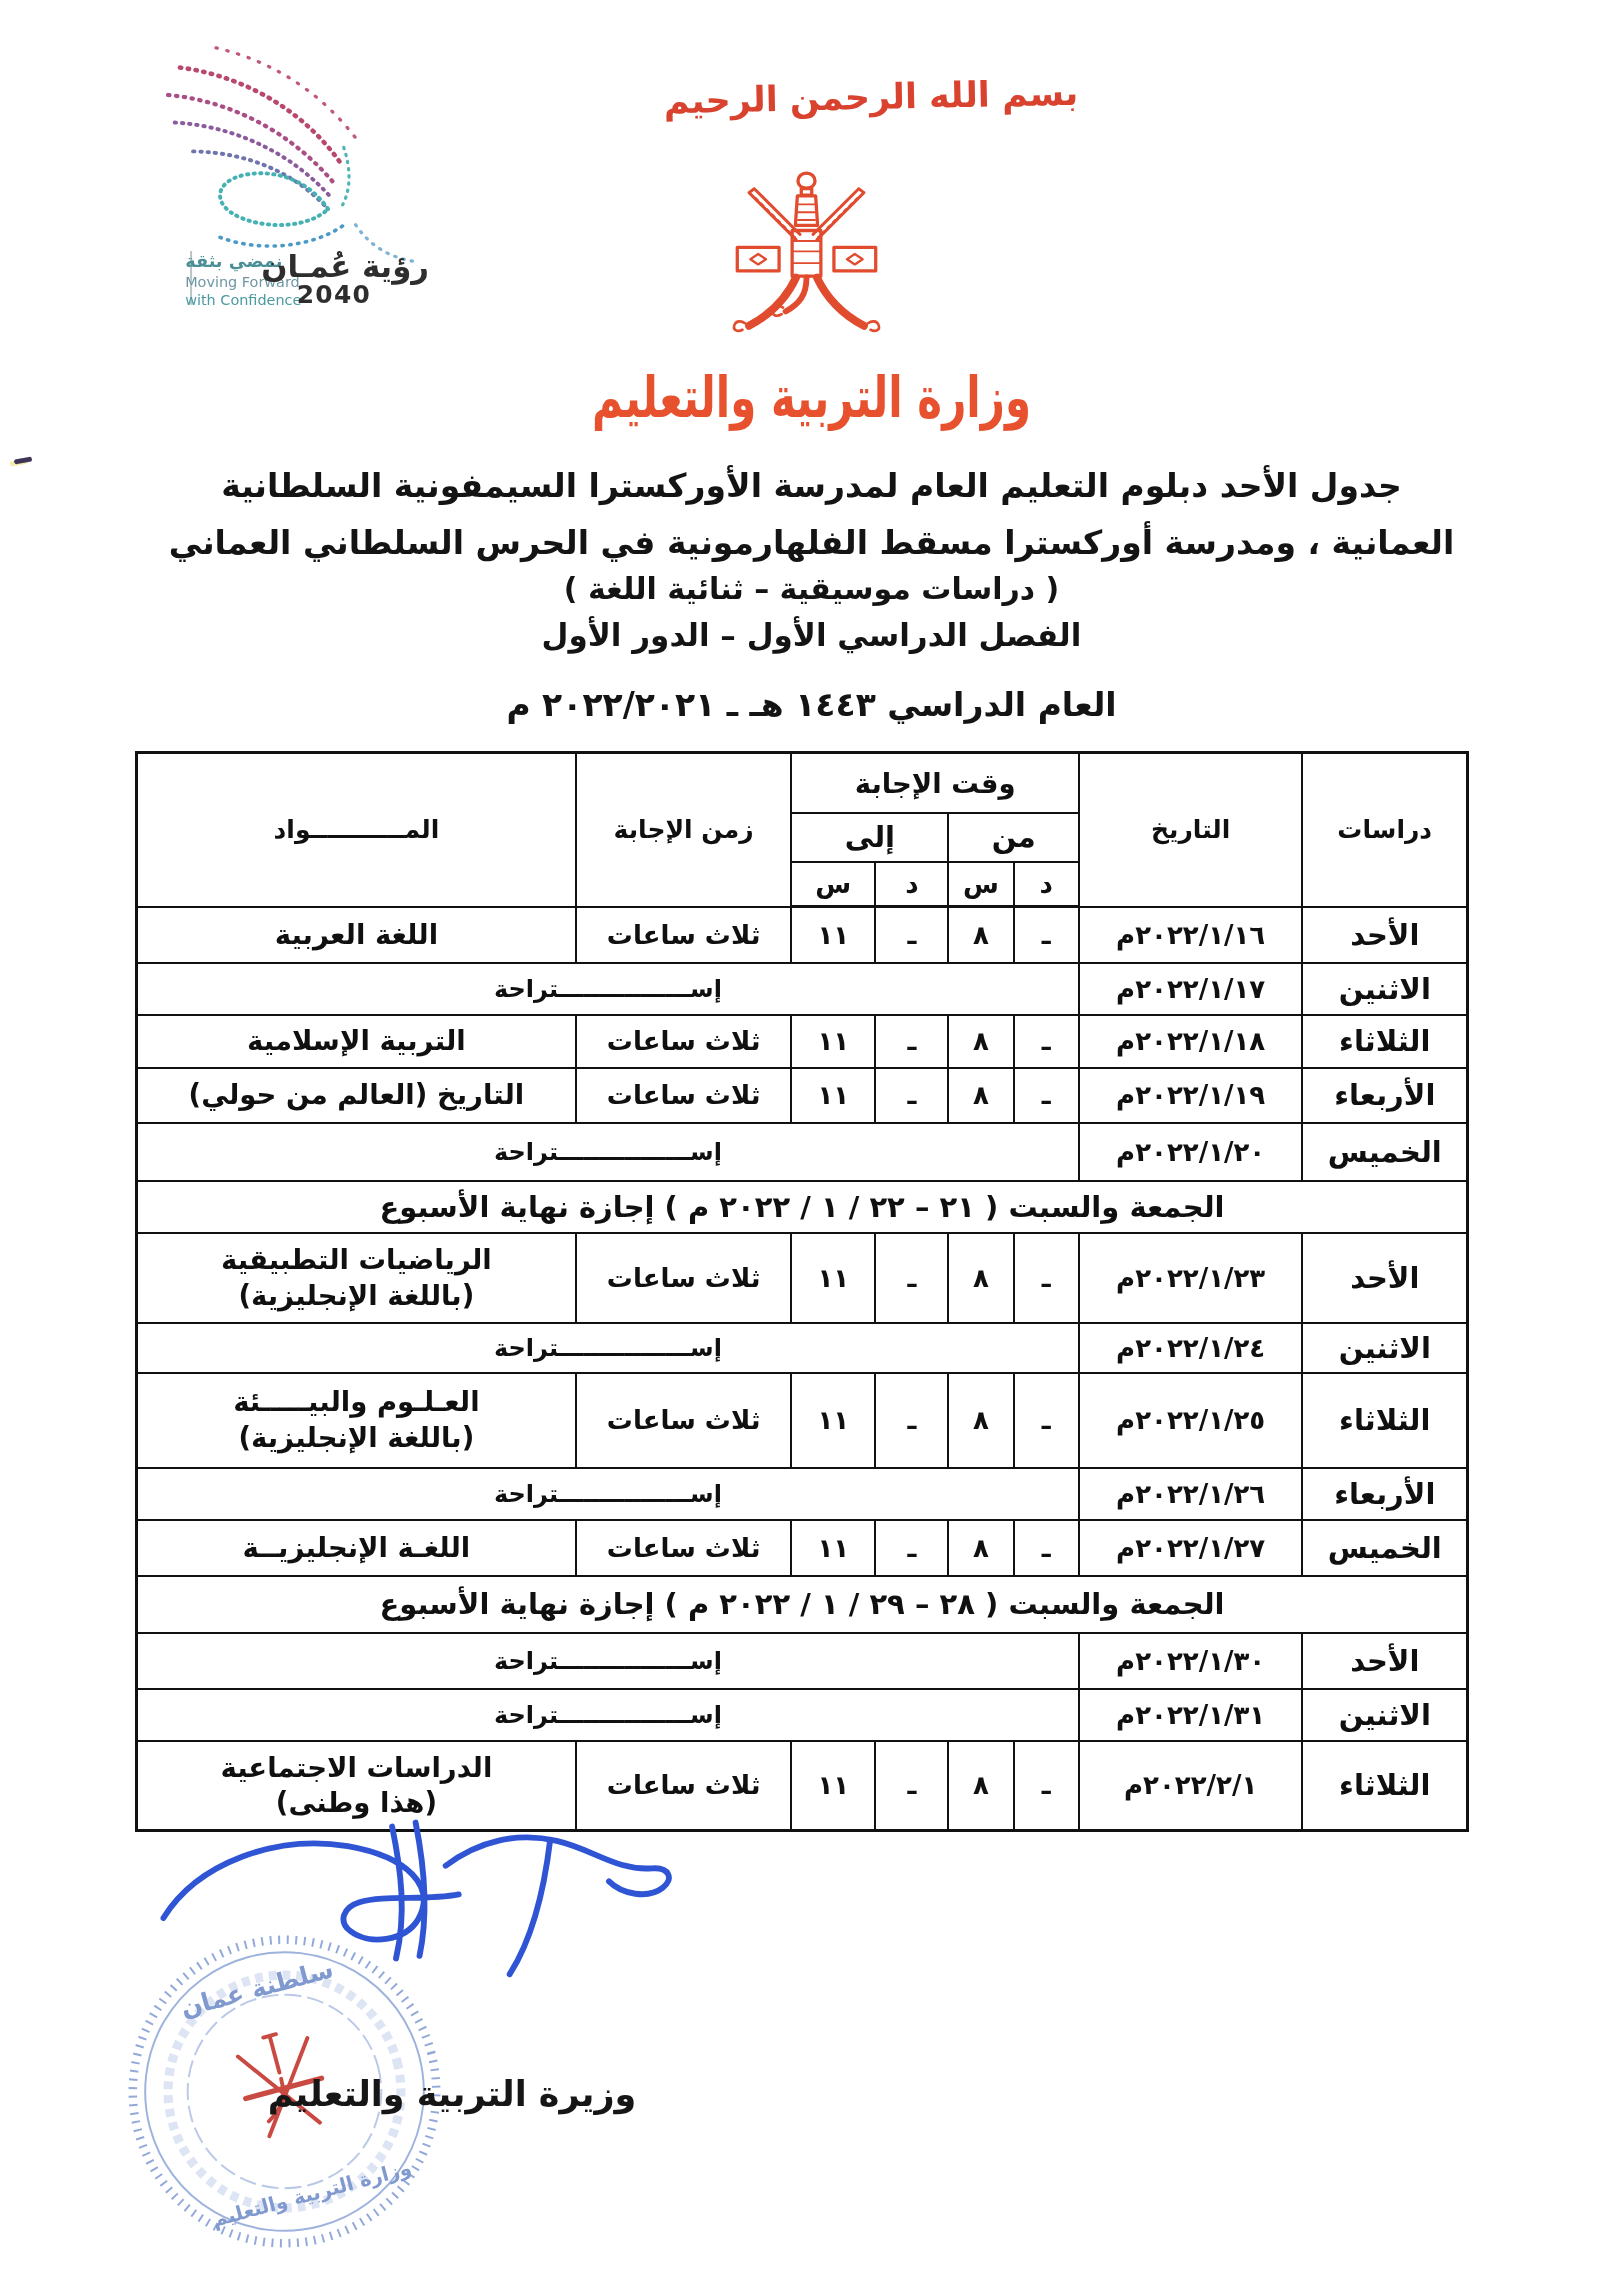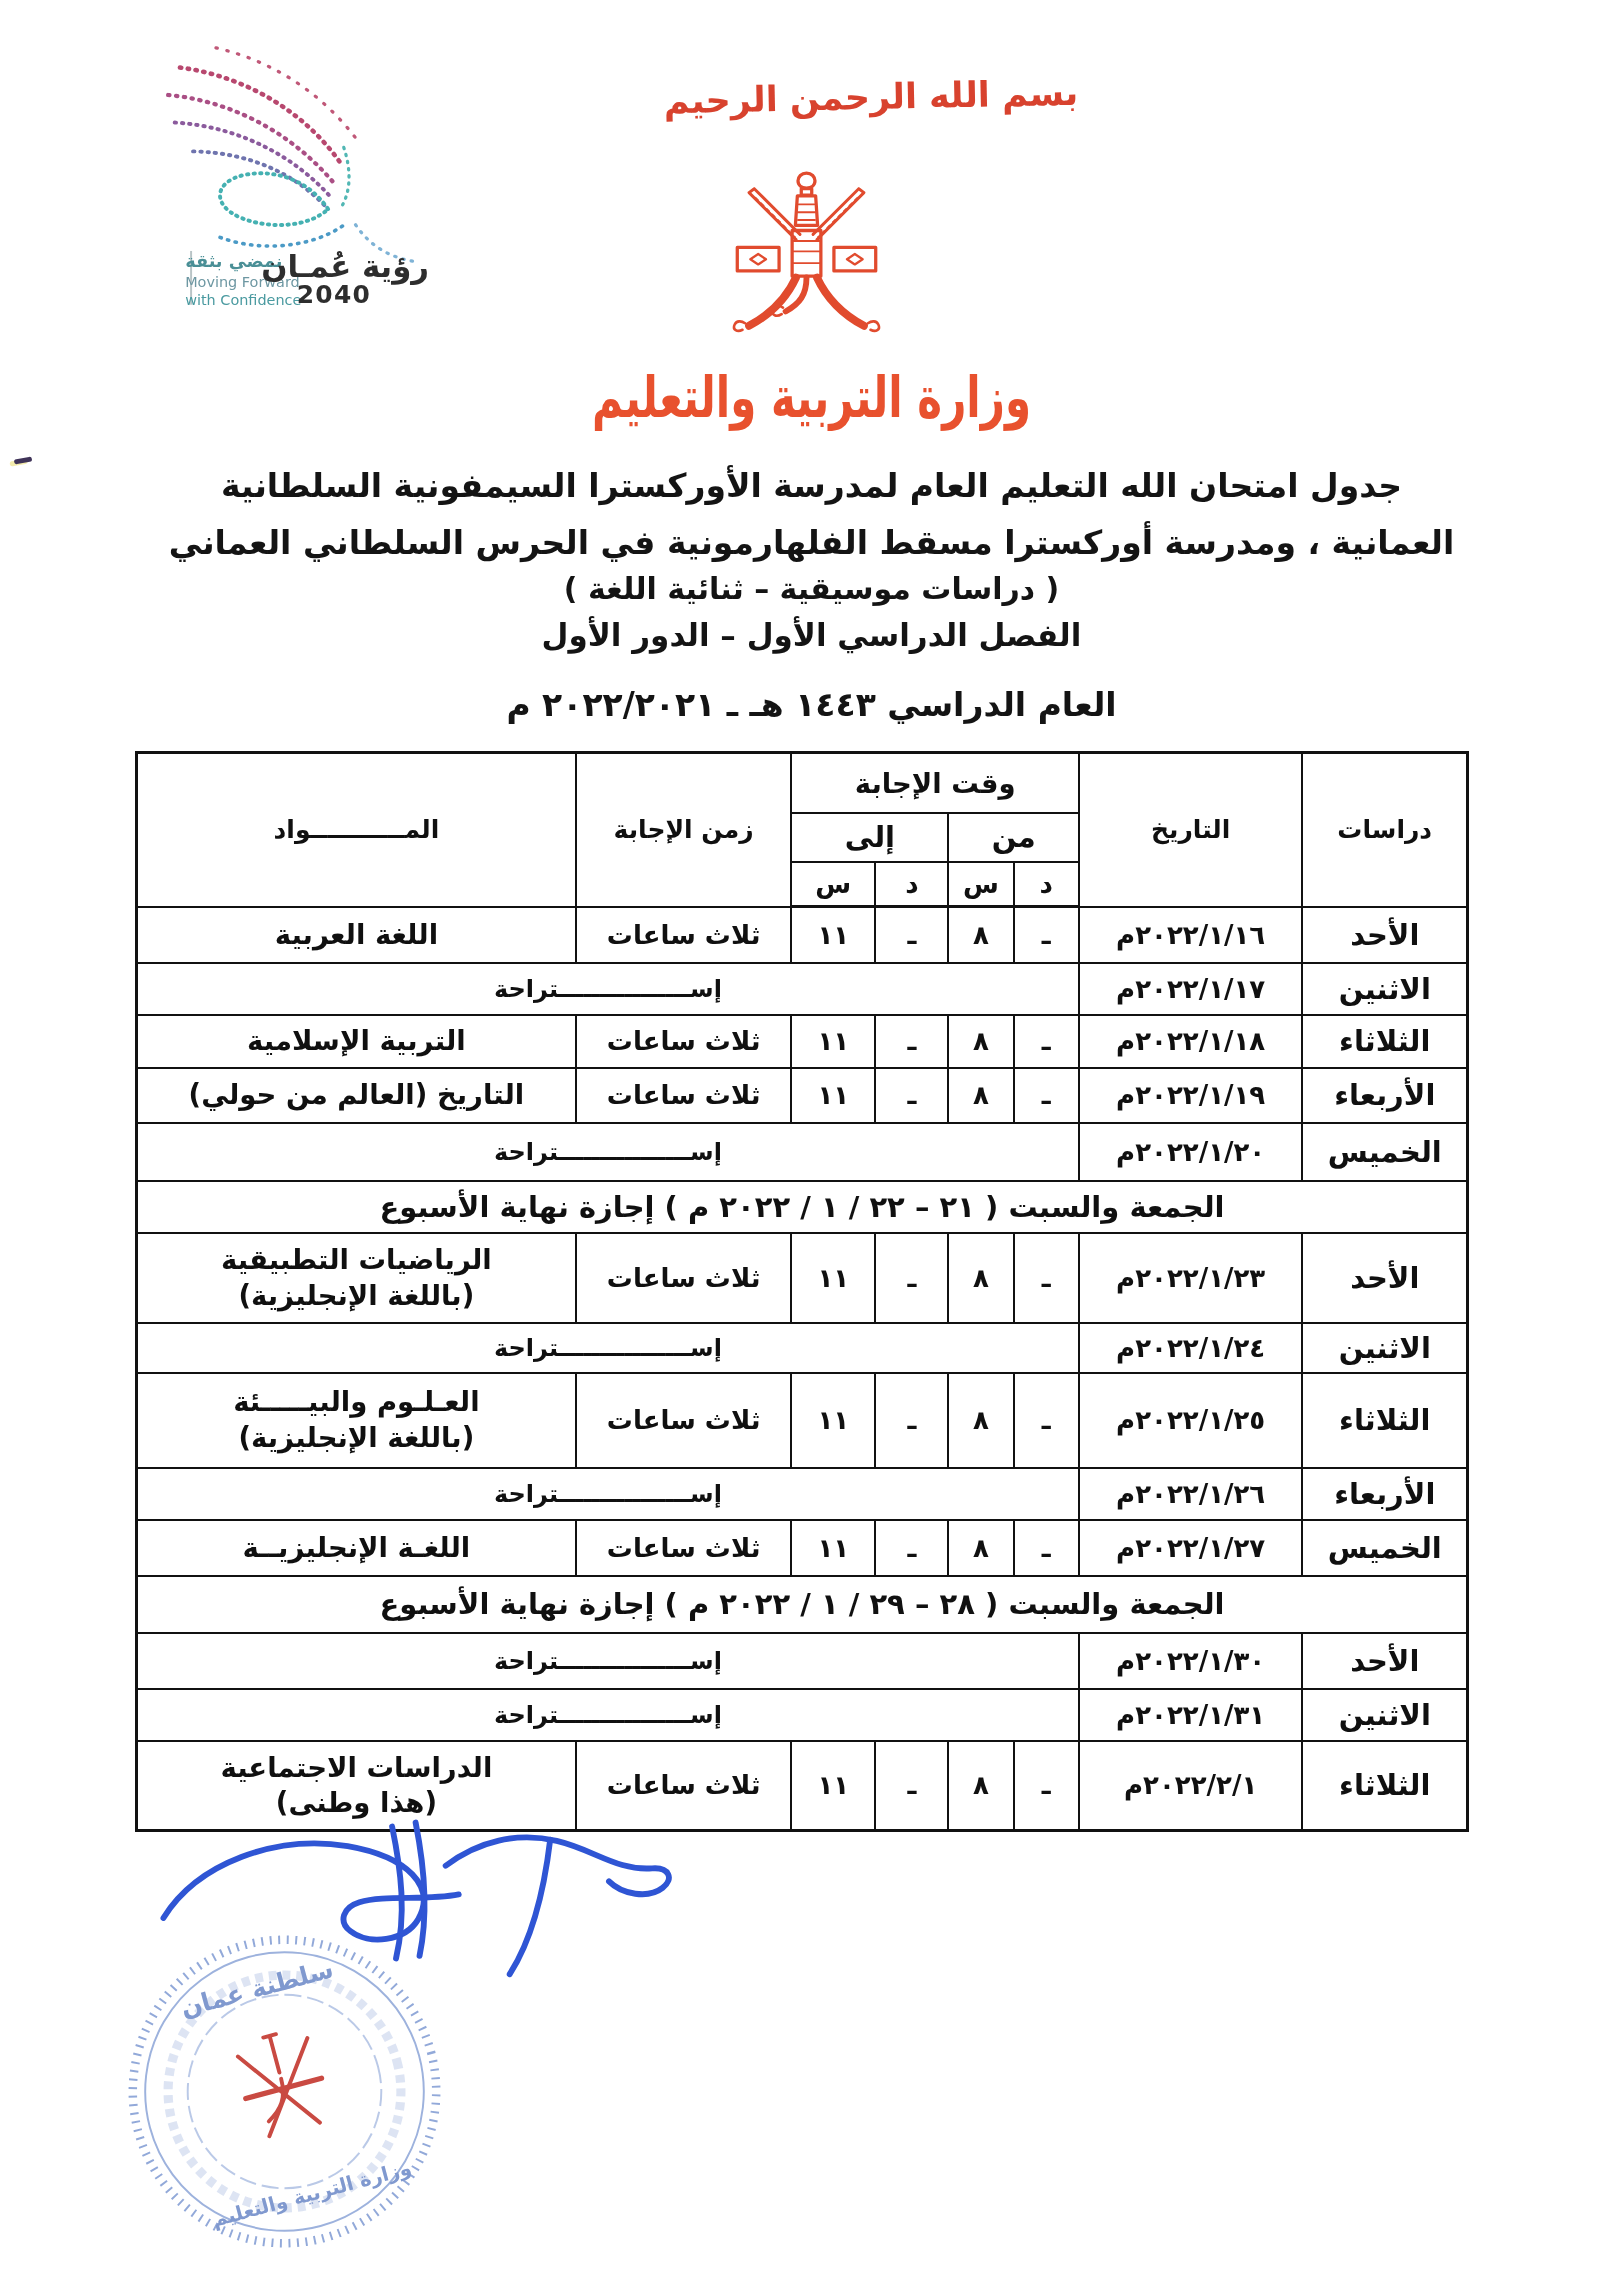--- a/index.html
+++ b/index.html
@@ -104,21 +104,21 @@
     <path stroke-width="4" d="M36,252 c-8,4 -16,0 -12,-8 c3,-6 10,-6 16,-2"></path>
     <path stroke-width="4" d="M232,252 c8,4 16,0 12,-8 c-3,-6 -10,-6 -16,-2"></path>
     <path stroke-width="2.5" stroke-dasharray="4 6" d="M118,176 C106,202 84,226 54,242 M150,176 C162,202 184,226 214,242"></path>
     <path stroke-width="9" d="M134,172 c0,26 -10,40 -32,52"></path>
     <path stroke-width="4" d="M96,228 c-8,5 -16,2 -14,-6 c2,-7 10,-8 16,-4"></path>
   </g>
 </svg>
 
 <div class="abs ministry-callig">وزارة التربية والتعليم</div>
 
-<div class="abs title-line t1">جدول امتحان الله التعليم العام لمدرسة الأوركسترا السيمفونية السلطانية</div>
+<div class="abs title-line t1">جدول الأحد دبلوم التعليم العام لمدرسة الأوركسترا السيمفونية السلطانية</div>
 <div class="abs title-line t2">العمانية ، ومدرسة أوركسترا مسقط الفلهارمونية في الحرس السلطاني العماني</div>
 <div class="abs title-line t3">( دراسات موسيقية – ثنائية اللغة )</div>
 <div class="abs title-line t4">الفصل الدراسي الأول – الدور الأول</div>
 <div class="abs title-line t5">العام الدراسي ١٤٤٣ هـ ـ ٢٠٢٢/٢٠٢١ م</div>
 
 <div class="abs tbl-wrap">
   <table>
     <colgroup>
       <col style="width:12.4%">
         <col style="width:16.8%">
@@ -283,14 +283,15 @@
     <g stroke="#c94a42" fill="none" stroke-width="6" stroke-linecap="round">
       <path d="M-55,-70 L40,60 M55,-70 L-40,60"></path>
       <path d="M0,-85 L0,-30 M-10,-88 h20"></path>
       <path d="M0,-20 c0,30 -12,45 -35,58"></path>
       <path d="M-60,-5 h120" stroke-width="8"></path>
     </g>
   </g>
 </svg>
 
 <div class="abs sig-block">
+  <div class="sig-role">وزيرة التربية والتعليم</div>
 </div>
 
 
 </body></html>

